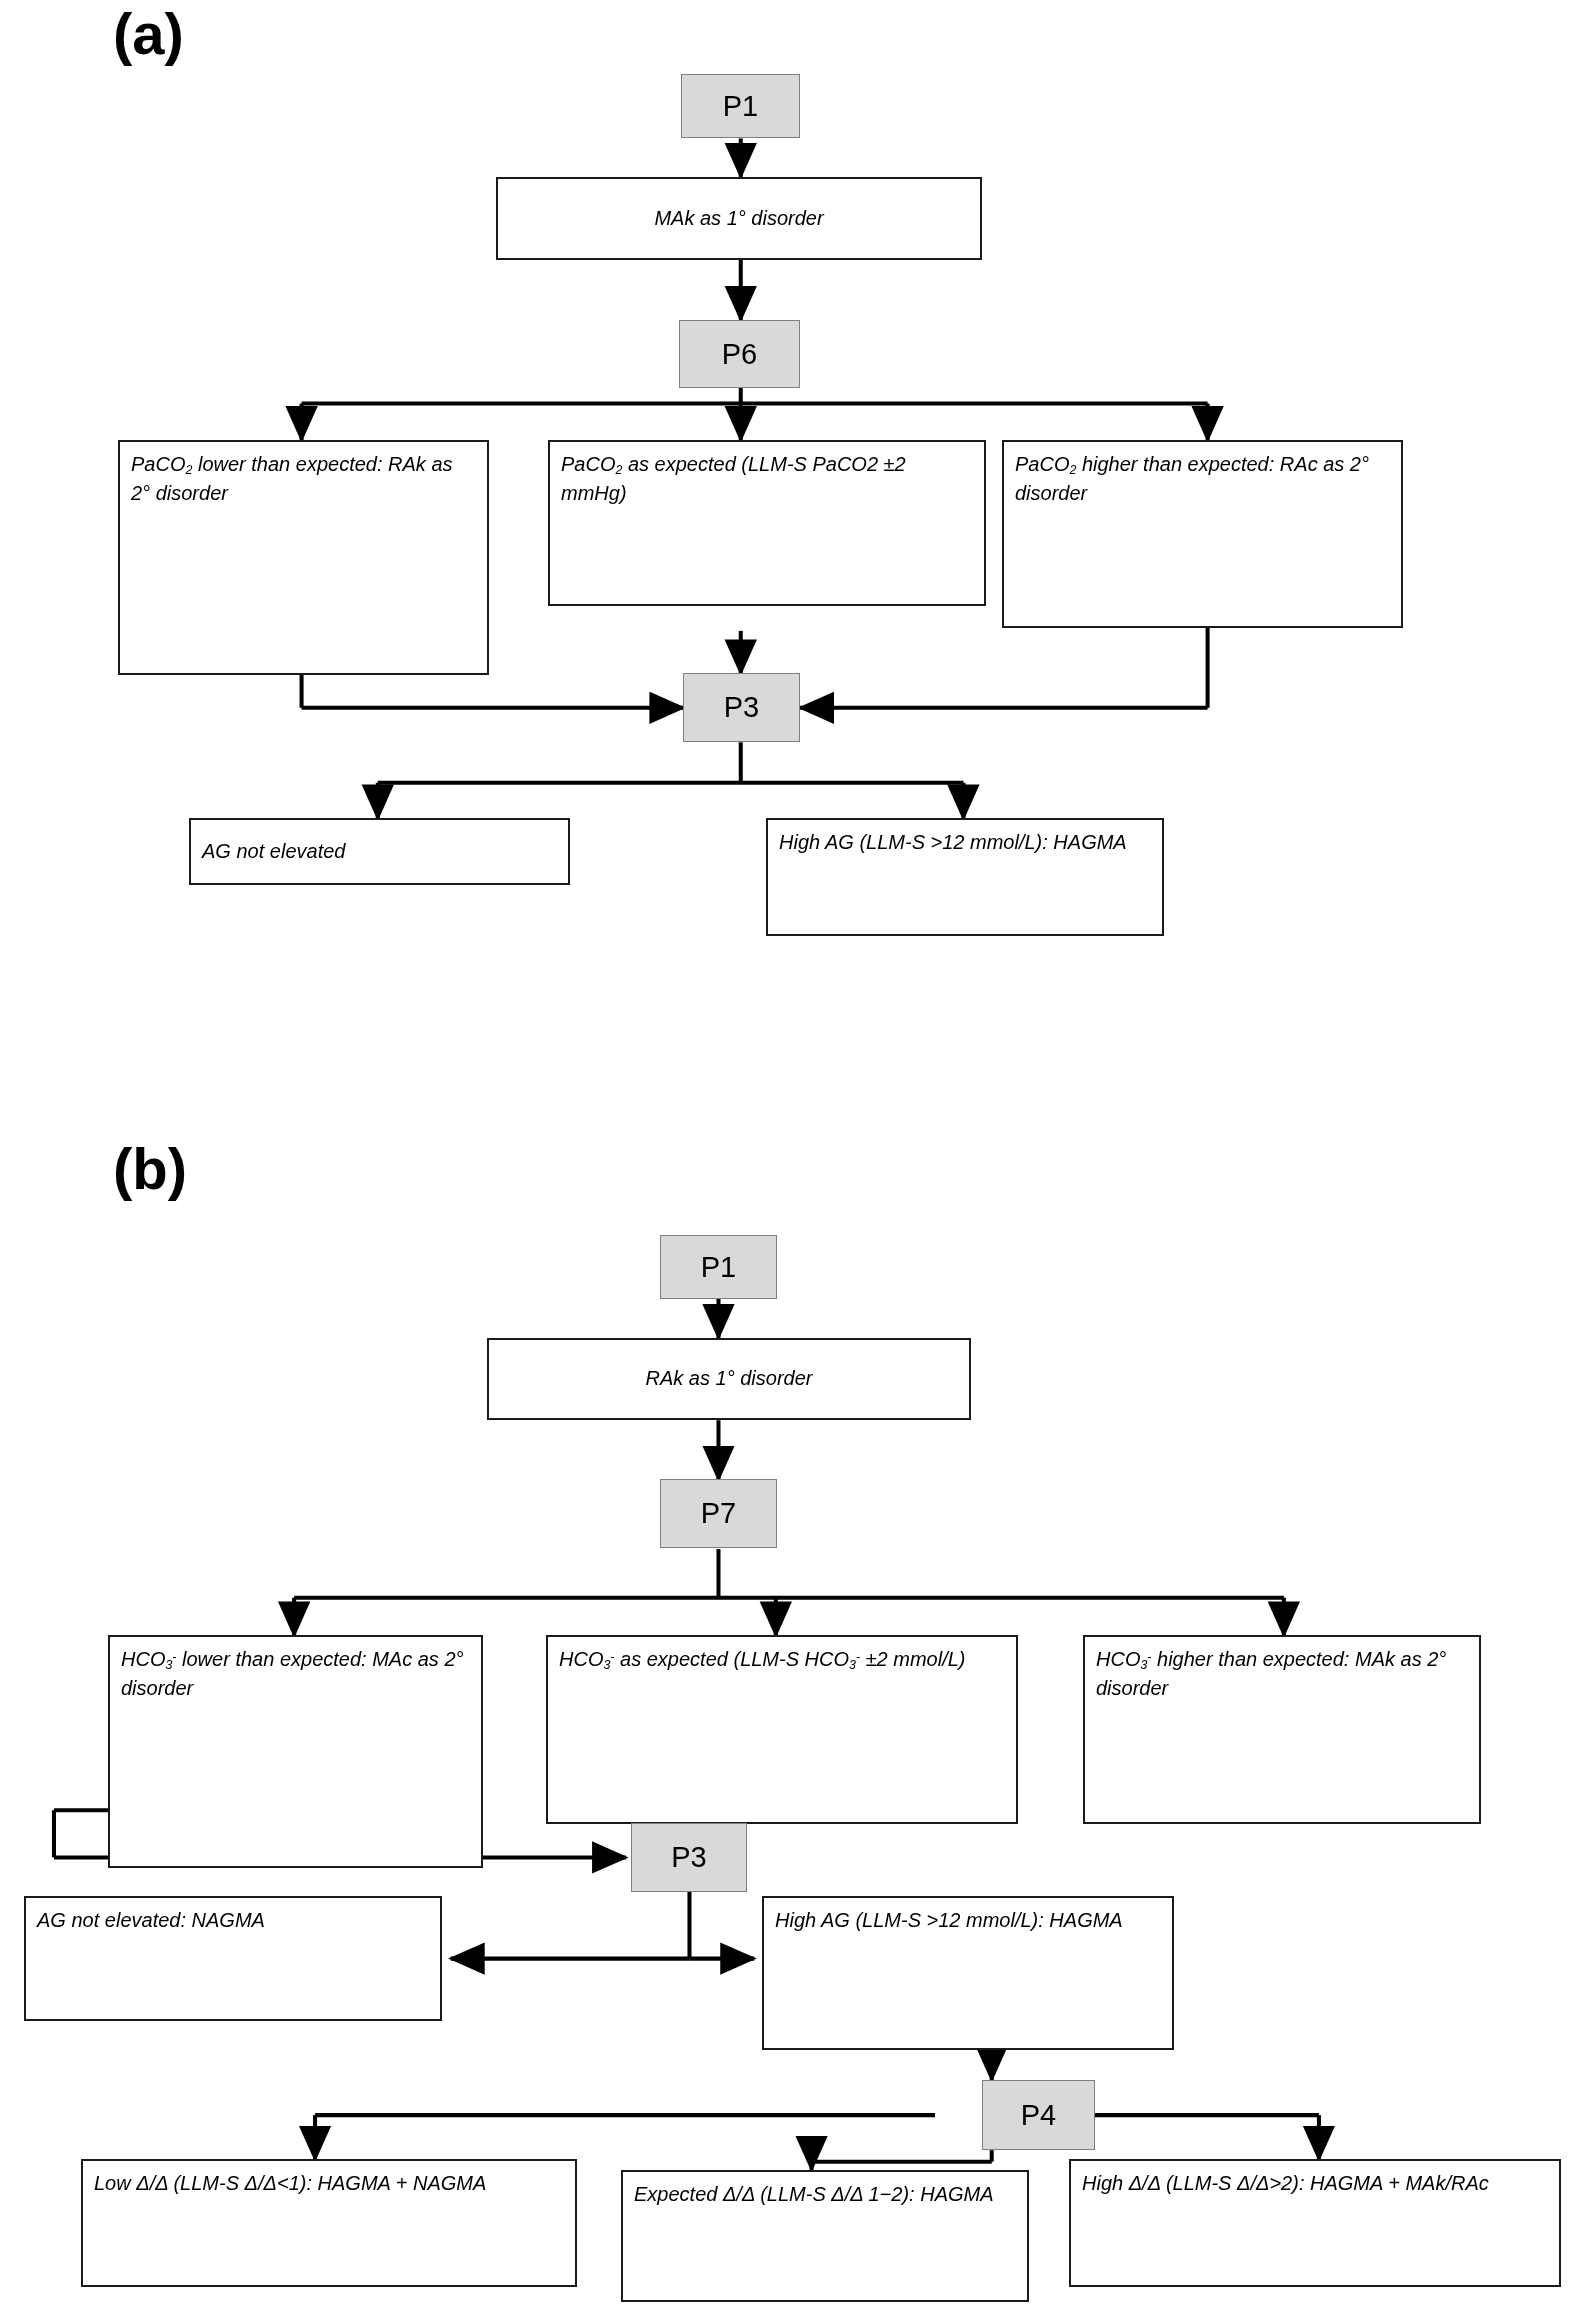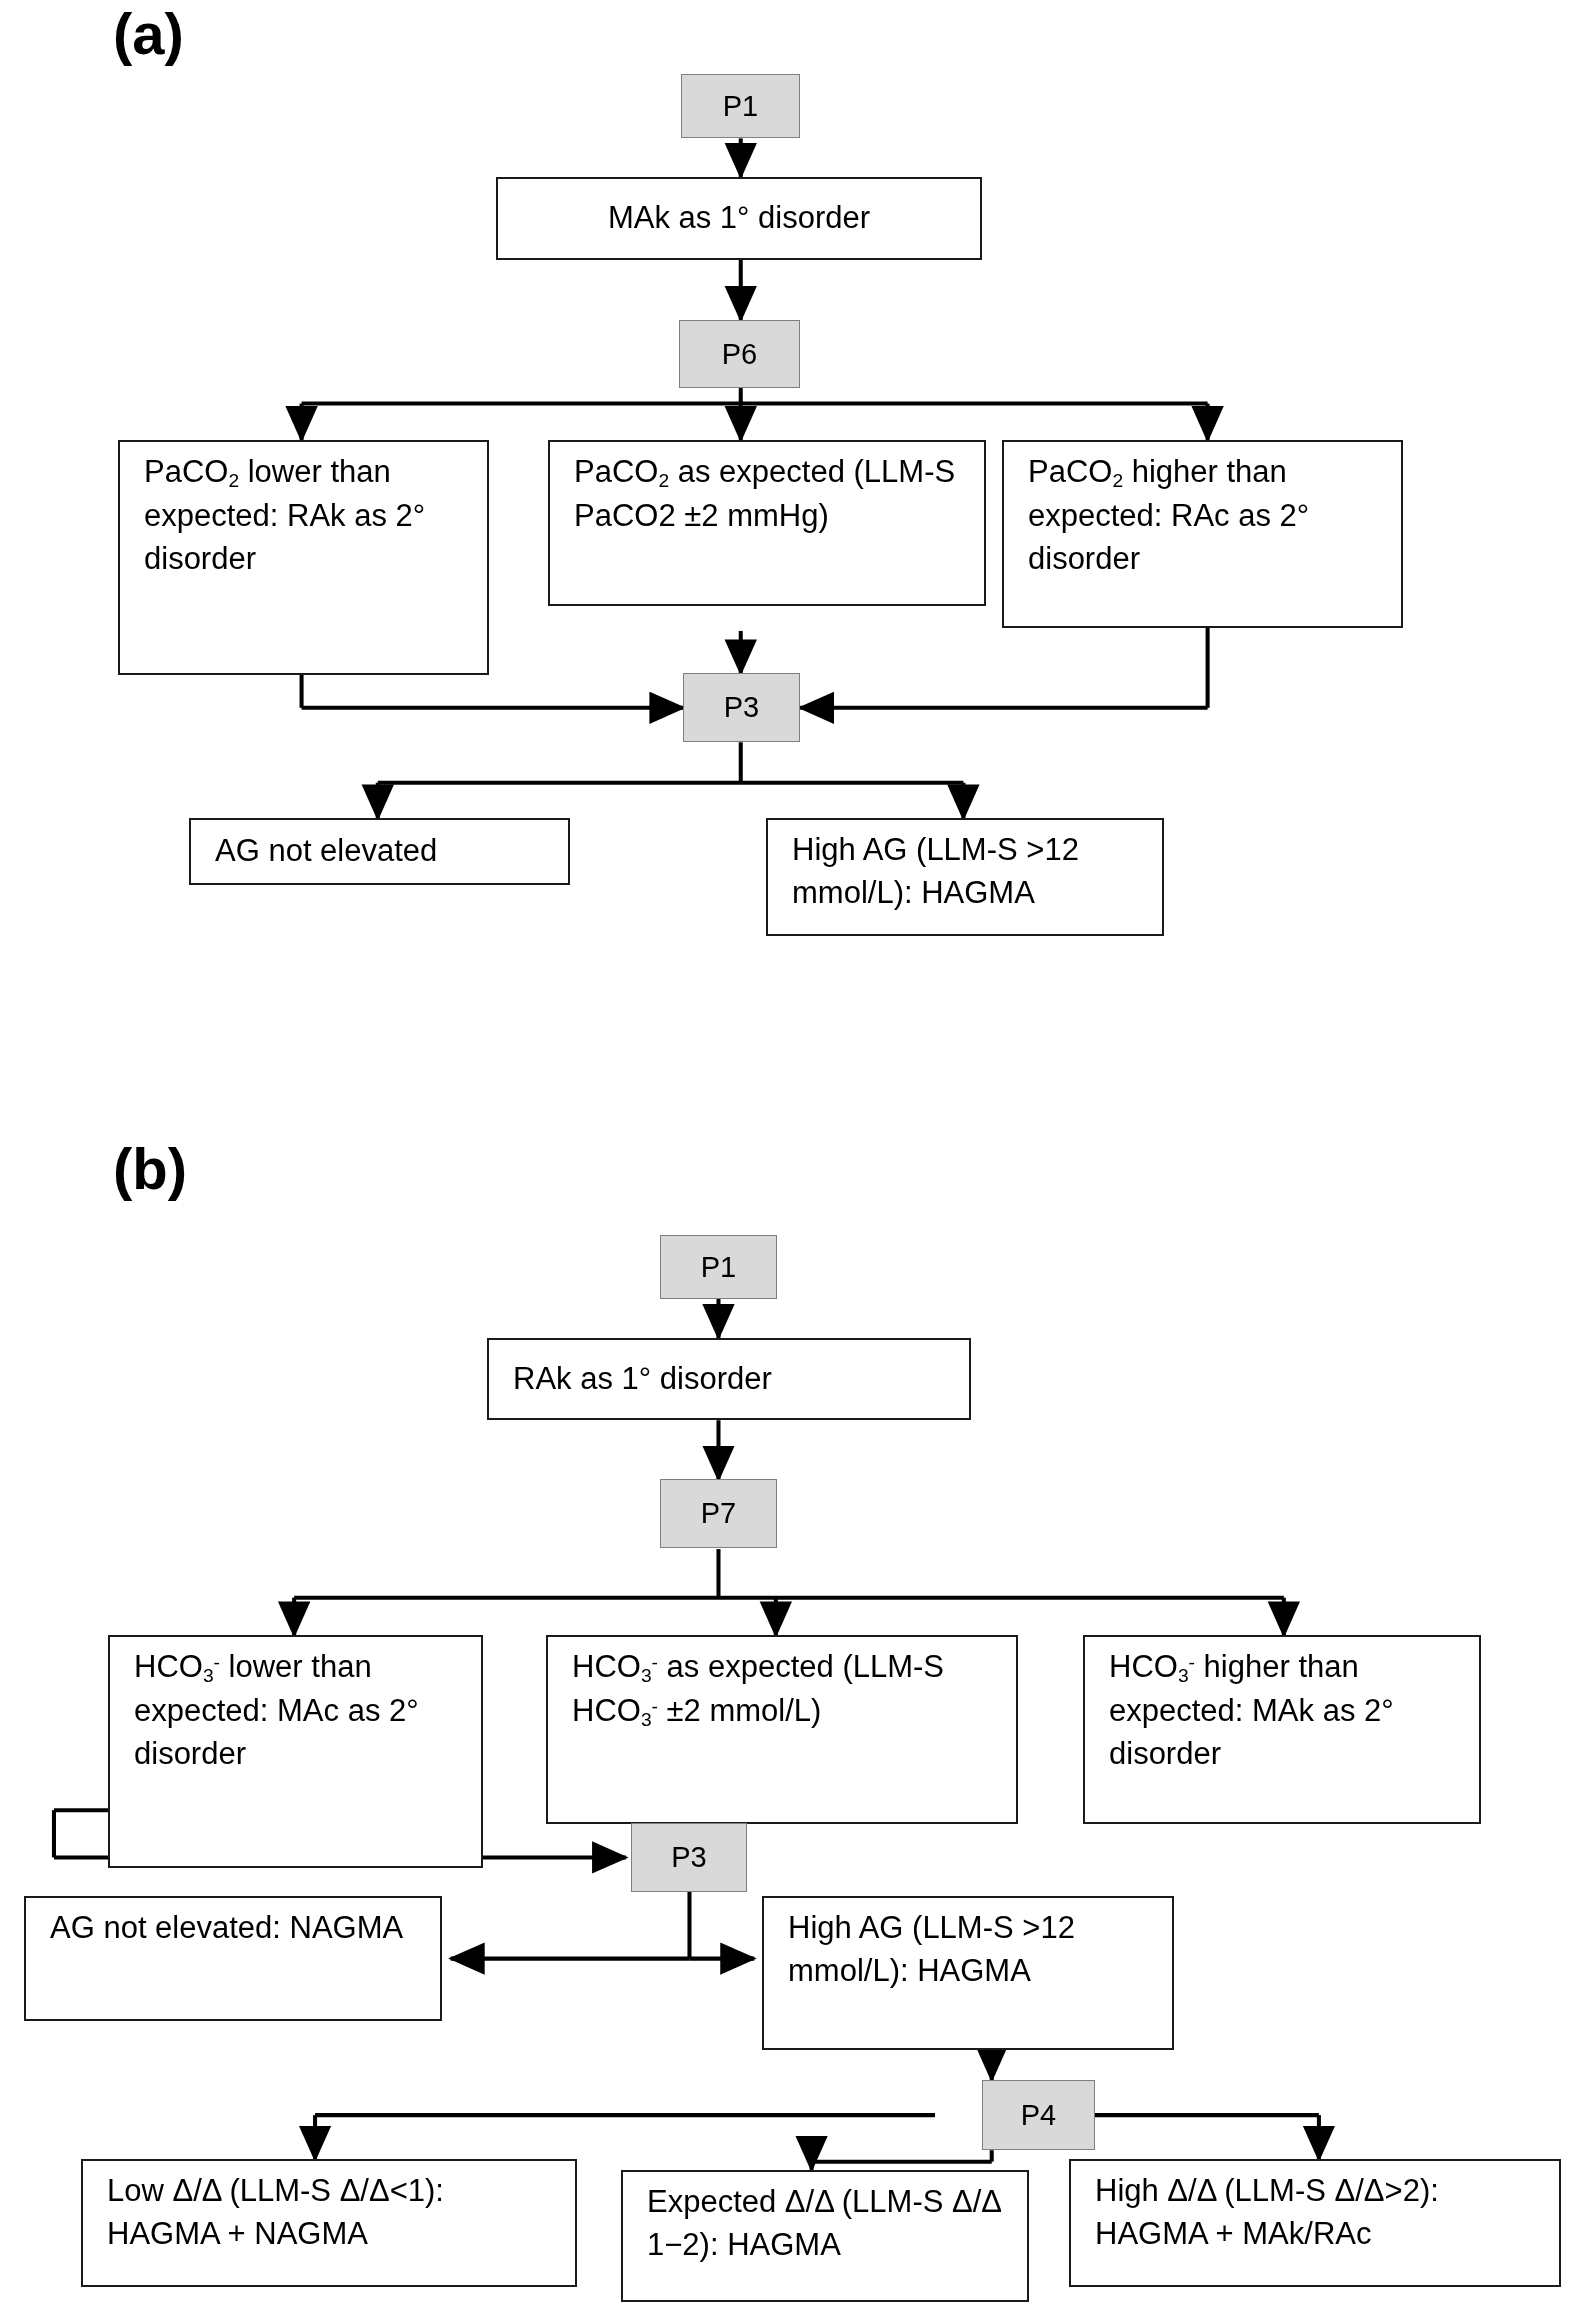--- a/index.html
+++ b/index.html
@@ -4,21 +4,21 @@
 <style>
   html,body{margin:0;padding:0;background:#ffffff;}
   body{font-family:"Liberation Sans",sans-serif;}
   #stage{position:relative;width:1580px;height:2319px;background:#fff;overflow:hidden;}
   #wires{position:absolute;left:0;top:0;width:1580px;height:2319px;pointer-events:none;}
 
   .panel-label{position:absolute;font-weight:bold;font-size:58px;line-height:1;color:#000;}
 
   .node{position:absolute;box-sizing:border-box;background:#ffffff;border:2px solid #1a1a1a;
         display:flex;align-items:center;}
-  .node .txt{padding:0 24px;font-size:31px;line-height:1.38;color:#000;width:100%;}
+  .node .txt{padding:0 11px;font-size:20px;line-height:1.38;color:#000;width:100%;font-style:italic;}
   .node.pad-top{align-items:flex-start;}
   .node.pad-top .txt{padding-top:9.4px;}
 
   .pnode{position:absolute;box-sizing:border-box;background:#d9d9d9;border:1.3px solid #7f7f7f;
          display:flex;align-items:center;justify-content:center;}
   .pnode span{font-size:29px;color:#000;line-height:1;}
 
   sub{font-size:0.62em;vertical-align:-0.28em;}
   sup{font-size:0.62em;vertical-align:0.42em;}
 </style>
@@ -137,21 +137,21 @@
     <div class="txt">High AG (LLM-S &gt;12 mmol/L): HAGMA</div>
   </div>
 
   <div class="panel-label" style="left:113px;top:1140px;">(b)</div>
 
   <div class="pnode" style="left:660px;top:1235px;width:117px;height:64px;">
     <span>P1</span>
   </div>
 
   <div class="node" style="left:487px;top:1338px;width:484px;height:82px;">
-    <div class="txt" style="">RAk as 1° disorder</div>
+    <div class="txt" style="text-align:center;">RAk as 1° disorder</div>
   </div>
 
   <div class="pnode" style="left:660px;top:1479px;width:117px;height:69px;">
     <span>P7</span>
   </div>
 
   <div class="node pad-top" style="left:108px;top:1635px;width:375px;height:233px;">
     <div class="txt">
       <span>HCO</span><sub>3</sub><sup>-</sup><span> lower than expected: MAc as 2° disorder</span>
     </div>

